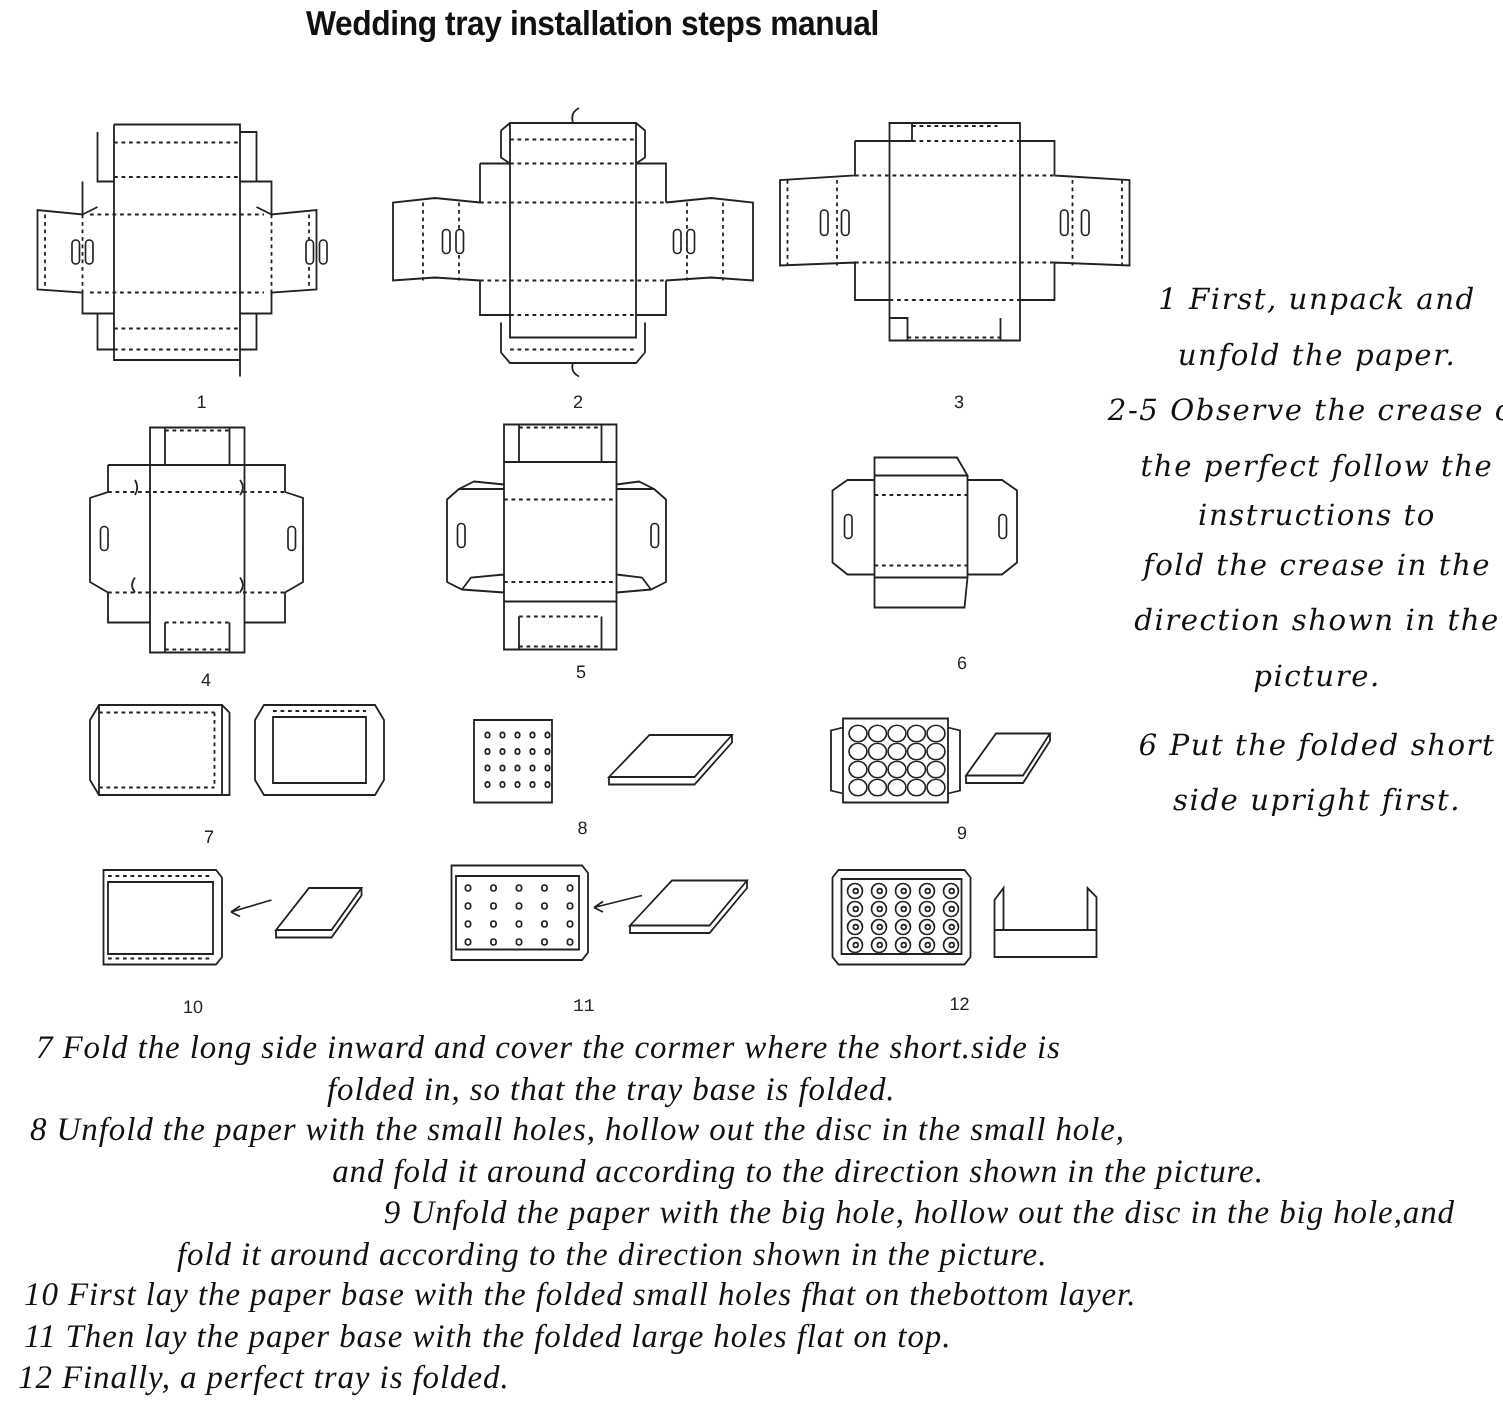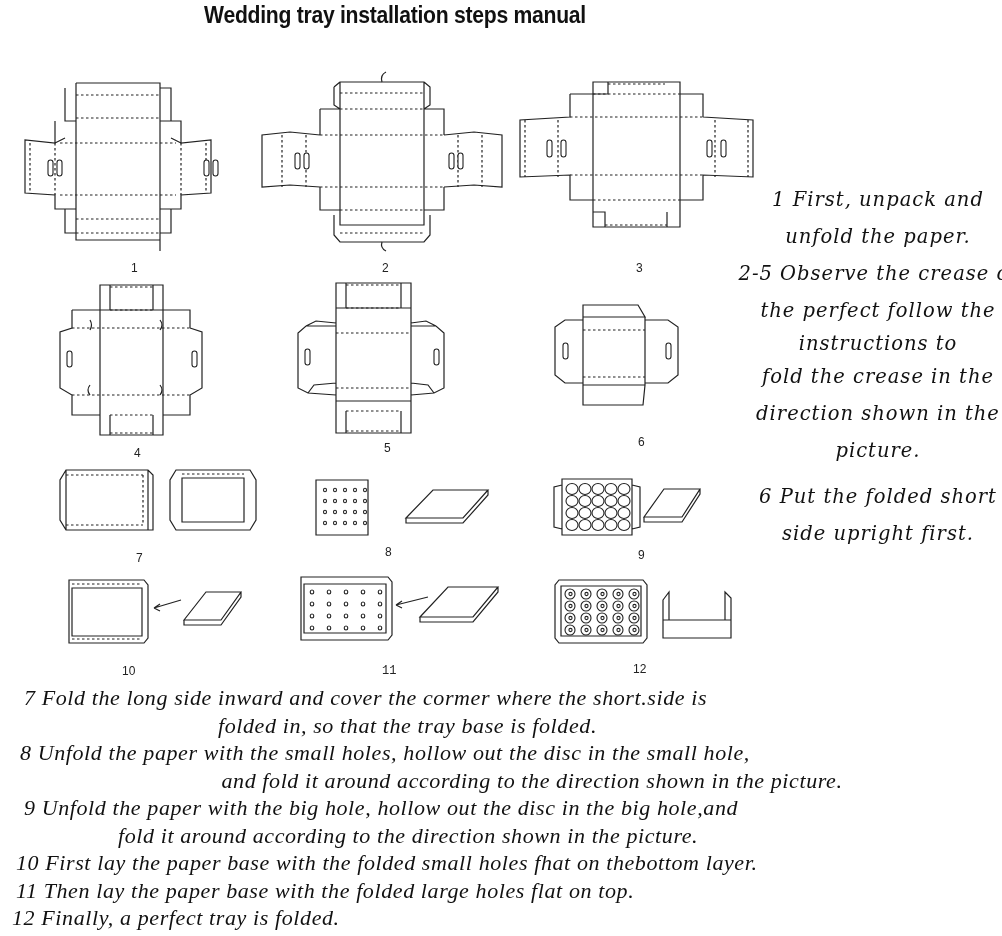--- a/index.html
+++ b/index.html
@@ -263,18 +263,18 @@
   <div style="height:46px;line-height:37px;">picture.</div>
   <div>6 Put the folded short</div>
   <div>side upright first.</div>
 </div>
 
 <div class="bottom">
   <div style="padding-left:14px;">7 Fold the long side inward and cover the cormer where the short.side is</div>
   <div style="padding-left:208px;">folded in, so that the tray base is folded.</div>
   <div style="padding-left:10px;">8 Unfold the paper with the small holes, hollow out the disc in the small hole,</div>
   <div style="padding-left:84px;text-align:center;">and fold it around according to the direction shown in the picture.</div>
-  <div style="padding-left:14px;">9 Unfold the paper with the big hole, hollow out the disc in the big hole,and</div>
+  <div style="padding-left:14px;text-align:right;">9 Unfold the paper with the big hole, hollow out the disc in the big hole,and</div>
   <div style="padding-left:108px;">fold it around according to the direction shown in the picture.</div>
   <div style="padding-left:6px;">10 First lay the paper base with the folded small holes fhat on thebottom layer.</div>
   <div style="padding-left:6px;">11 Then lay the paper base with the folded large holes flat on top.</div>
   <div style="padding-left:2px;">12 Finally, a perfect tray is folded.</div>
 </div>
 
 </body></html>

